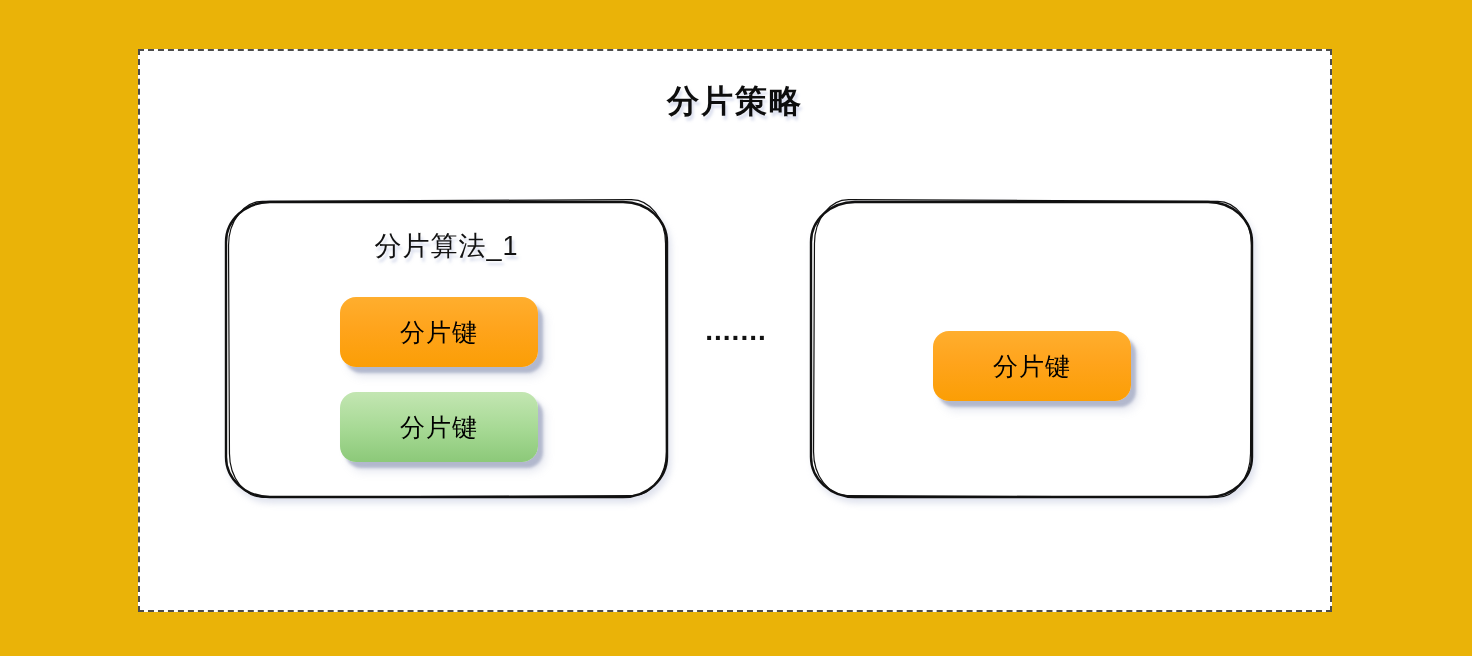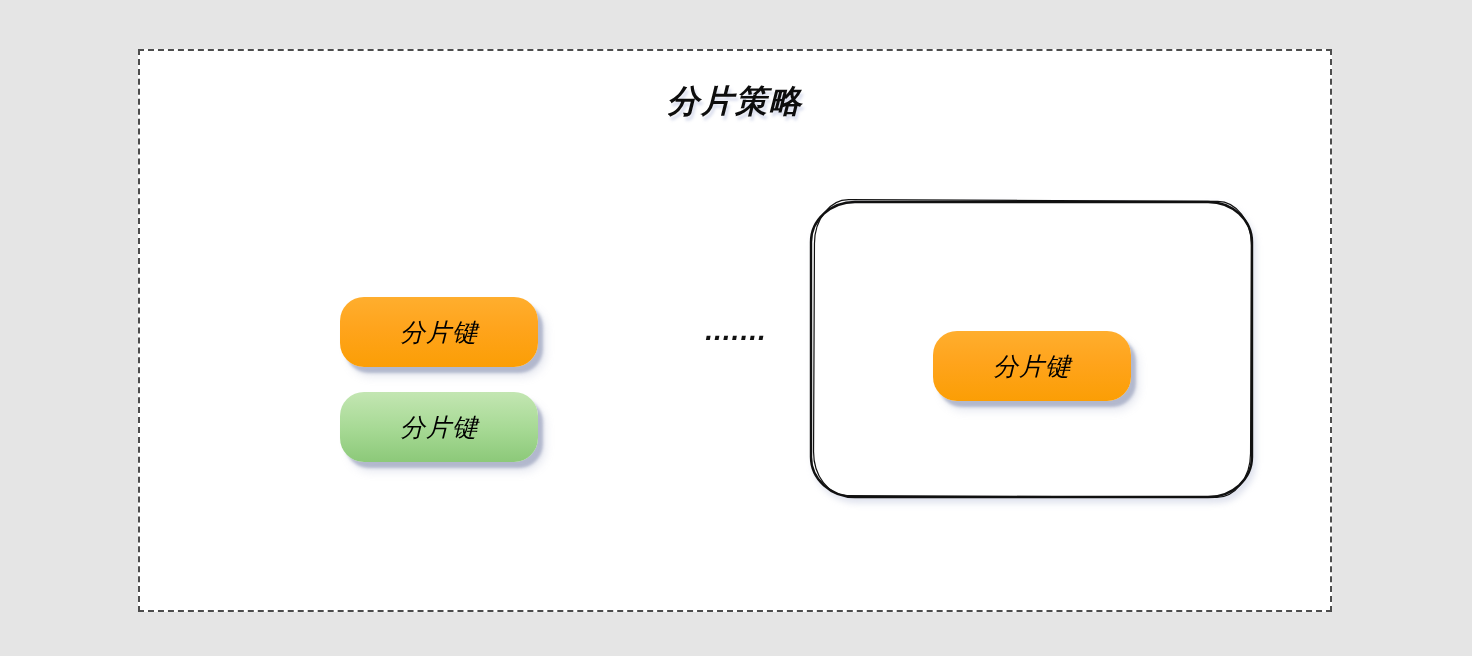--- a/index.html
+++ b/index.html
@@ -5,23 +5,22 @@
   html, body {
     margin: 0;
     padding: 0;
     background: #ffffff;
     font-family: "Liberation Sans", "DejaVu Sans", sans-serif;
   }
   .canvas {
     position: relative;
     width: 1472px;
     height: 656px;
-    background: #e5e5e5;
+    background: #eab308;
     overflow: hidden;
-    font-style: italic;
   }
   .outer-dashed {
     position: absolute;
     left: 138px;
     top: 49px;
     width: 1194px;
     height: 563px;
     border: 2px dashed #4d4d4d;
     box-sizing: border-box;
     background: #ffffff;
@@ -61,21 +60,21 @@
     font-size: 27px;
     font-weight: normal;
     color: #111111;
     letter-spacing: 1px;
     text-shadow: 2px 4px 3px rgba(170,180,215,0.5);
   }
   .key-pill {
     position: absolute;
     width: 198px;
     height: 70px;
-    border-radius: 24px;
+    border-radius: 16px;
     display: flex;
     align-items: center;
     justify-content: center;
     font-size: 25px;
     color: #000000;
     letter-spacing: 1px;
     box-shadow: 5px 6px 3px rgba(125,135,170,0.5), 8px 10px 8px rgba(145,155,190,0.22);
   }
   .key-orange {
     background: linear-gradient(180deg, #FFAE2E 0%, #FFA41C 45%, #FB9E05 100%);
@@ -102,20 +101,27 @@
 </style>
 </head>
 <body>
 
 <div class="canvas">
 
   <div class="outer-dashed"></div>
 
   <div class="diagram-title">分片策略</div>
 
+  <div class="group group-1">
+    <svg class="sketch-border" viewBox="0 0 447 303" preserveAspectRatio="none">
+      <rect x="3" y="4" width="441" height="295" rx="44" ry="40" fill="#ffffff" stroke="#111111" stroke-width="2.4"></rect>
+      <rect x="6" y="2.5" width="437" height="296" rx="34" ry="44" fill="none" stroke="#111111" stroke-width="1.2" transform="rotate(-0.25 223 151)"></rect>
+    </svg>
+    <div class="group-title">分片算法_1</div>
+  </div>
 
   <div class="group group-2">
     <svg class="sketch-border" viewBox="0 0 447 303" preserveAspectRatio="none">
       <rect x="3" y="4" width="441" height="295" rx="44" ry="40" fill="#ffffff" stroke="#111111" stroke-width="2.4"></rect>
       <rect x="6" y="2.5" width="437" height="296" rx="34" ry="44" fill="none" stroke="#111111" stroke-width="1.2" transform="rotate(0.25 223 151)"></rect>
     </svg>
   </div>
 
   <div class="key-pill key-orange pill-g1-a">分片键</div>
 

